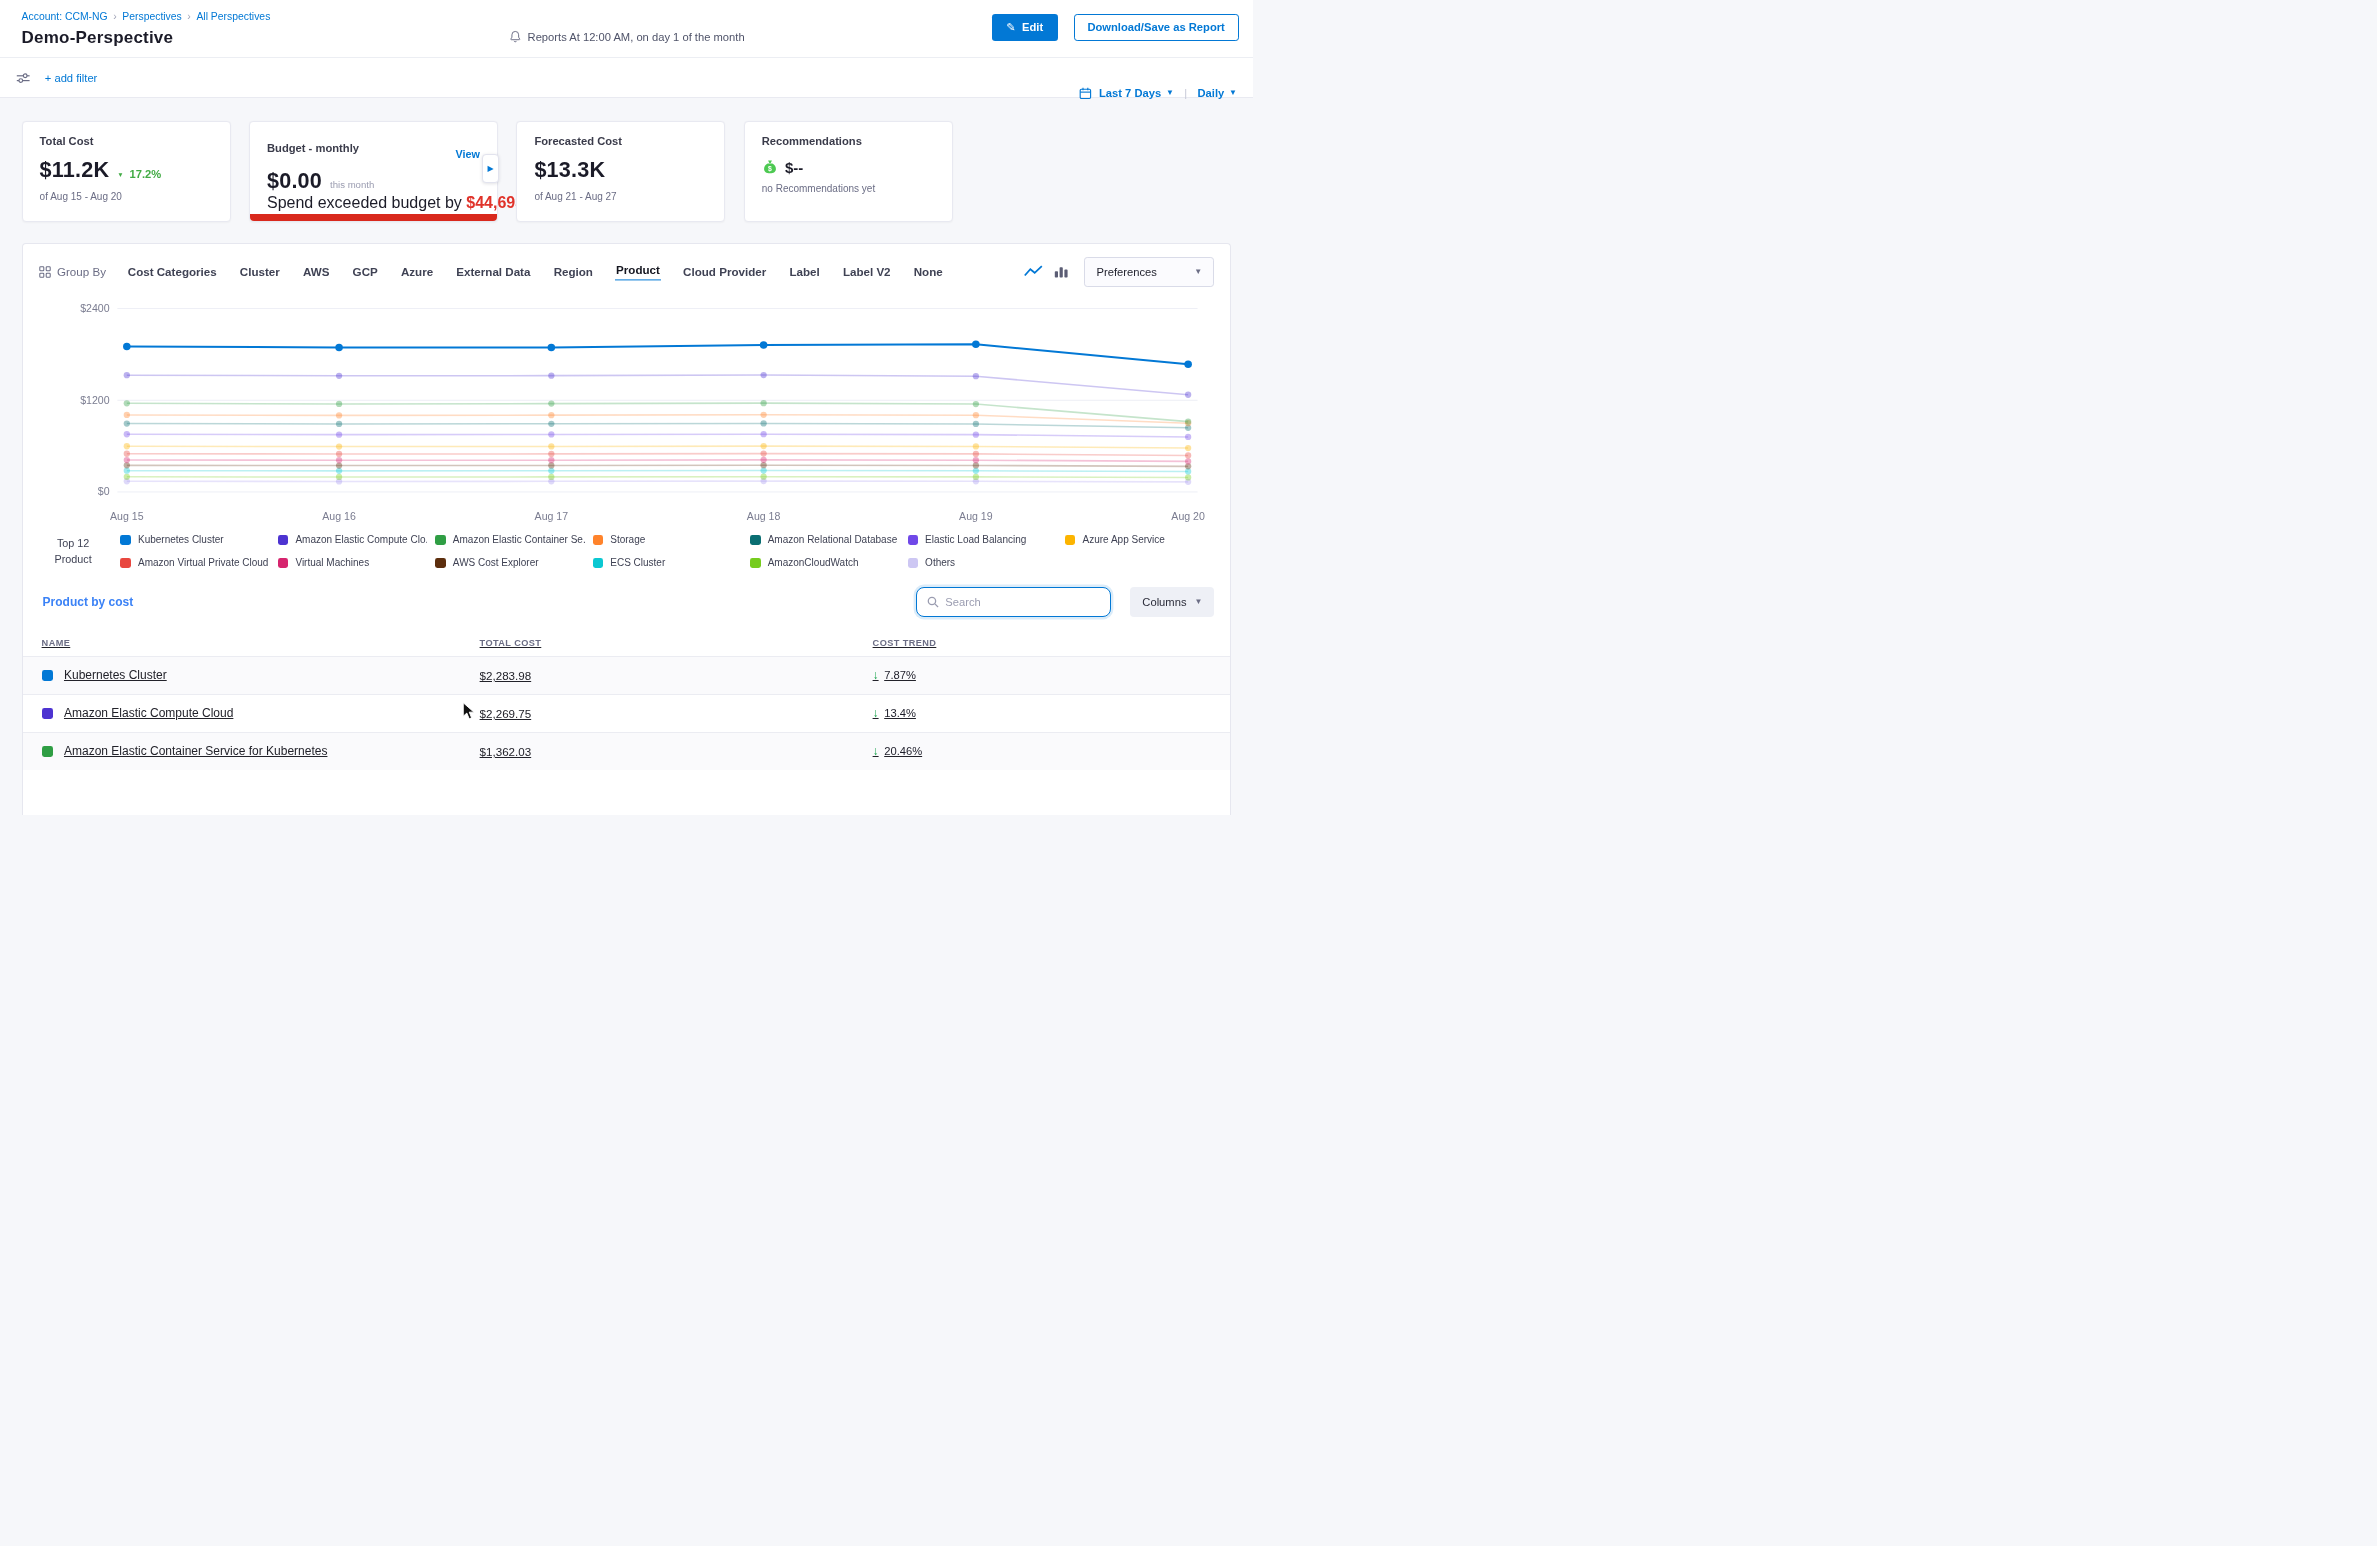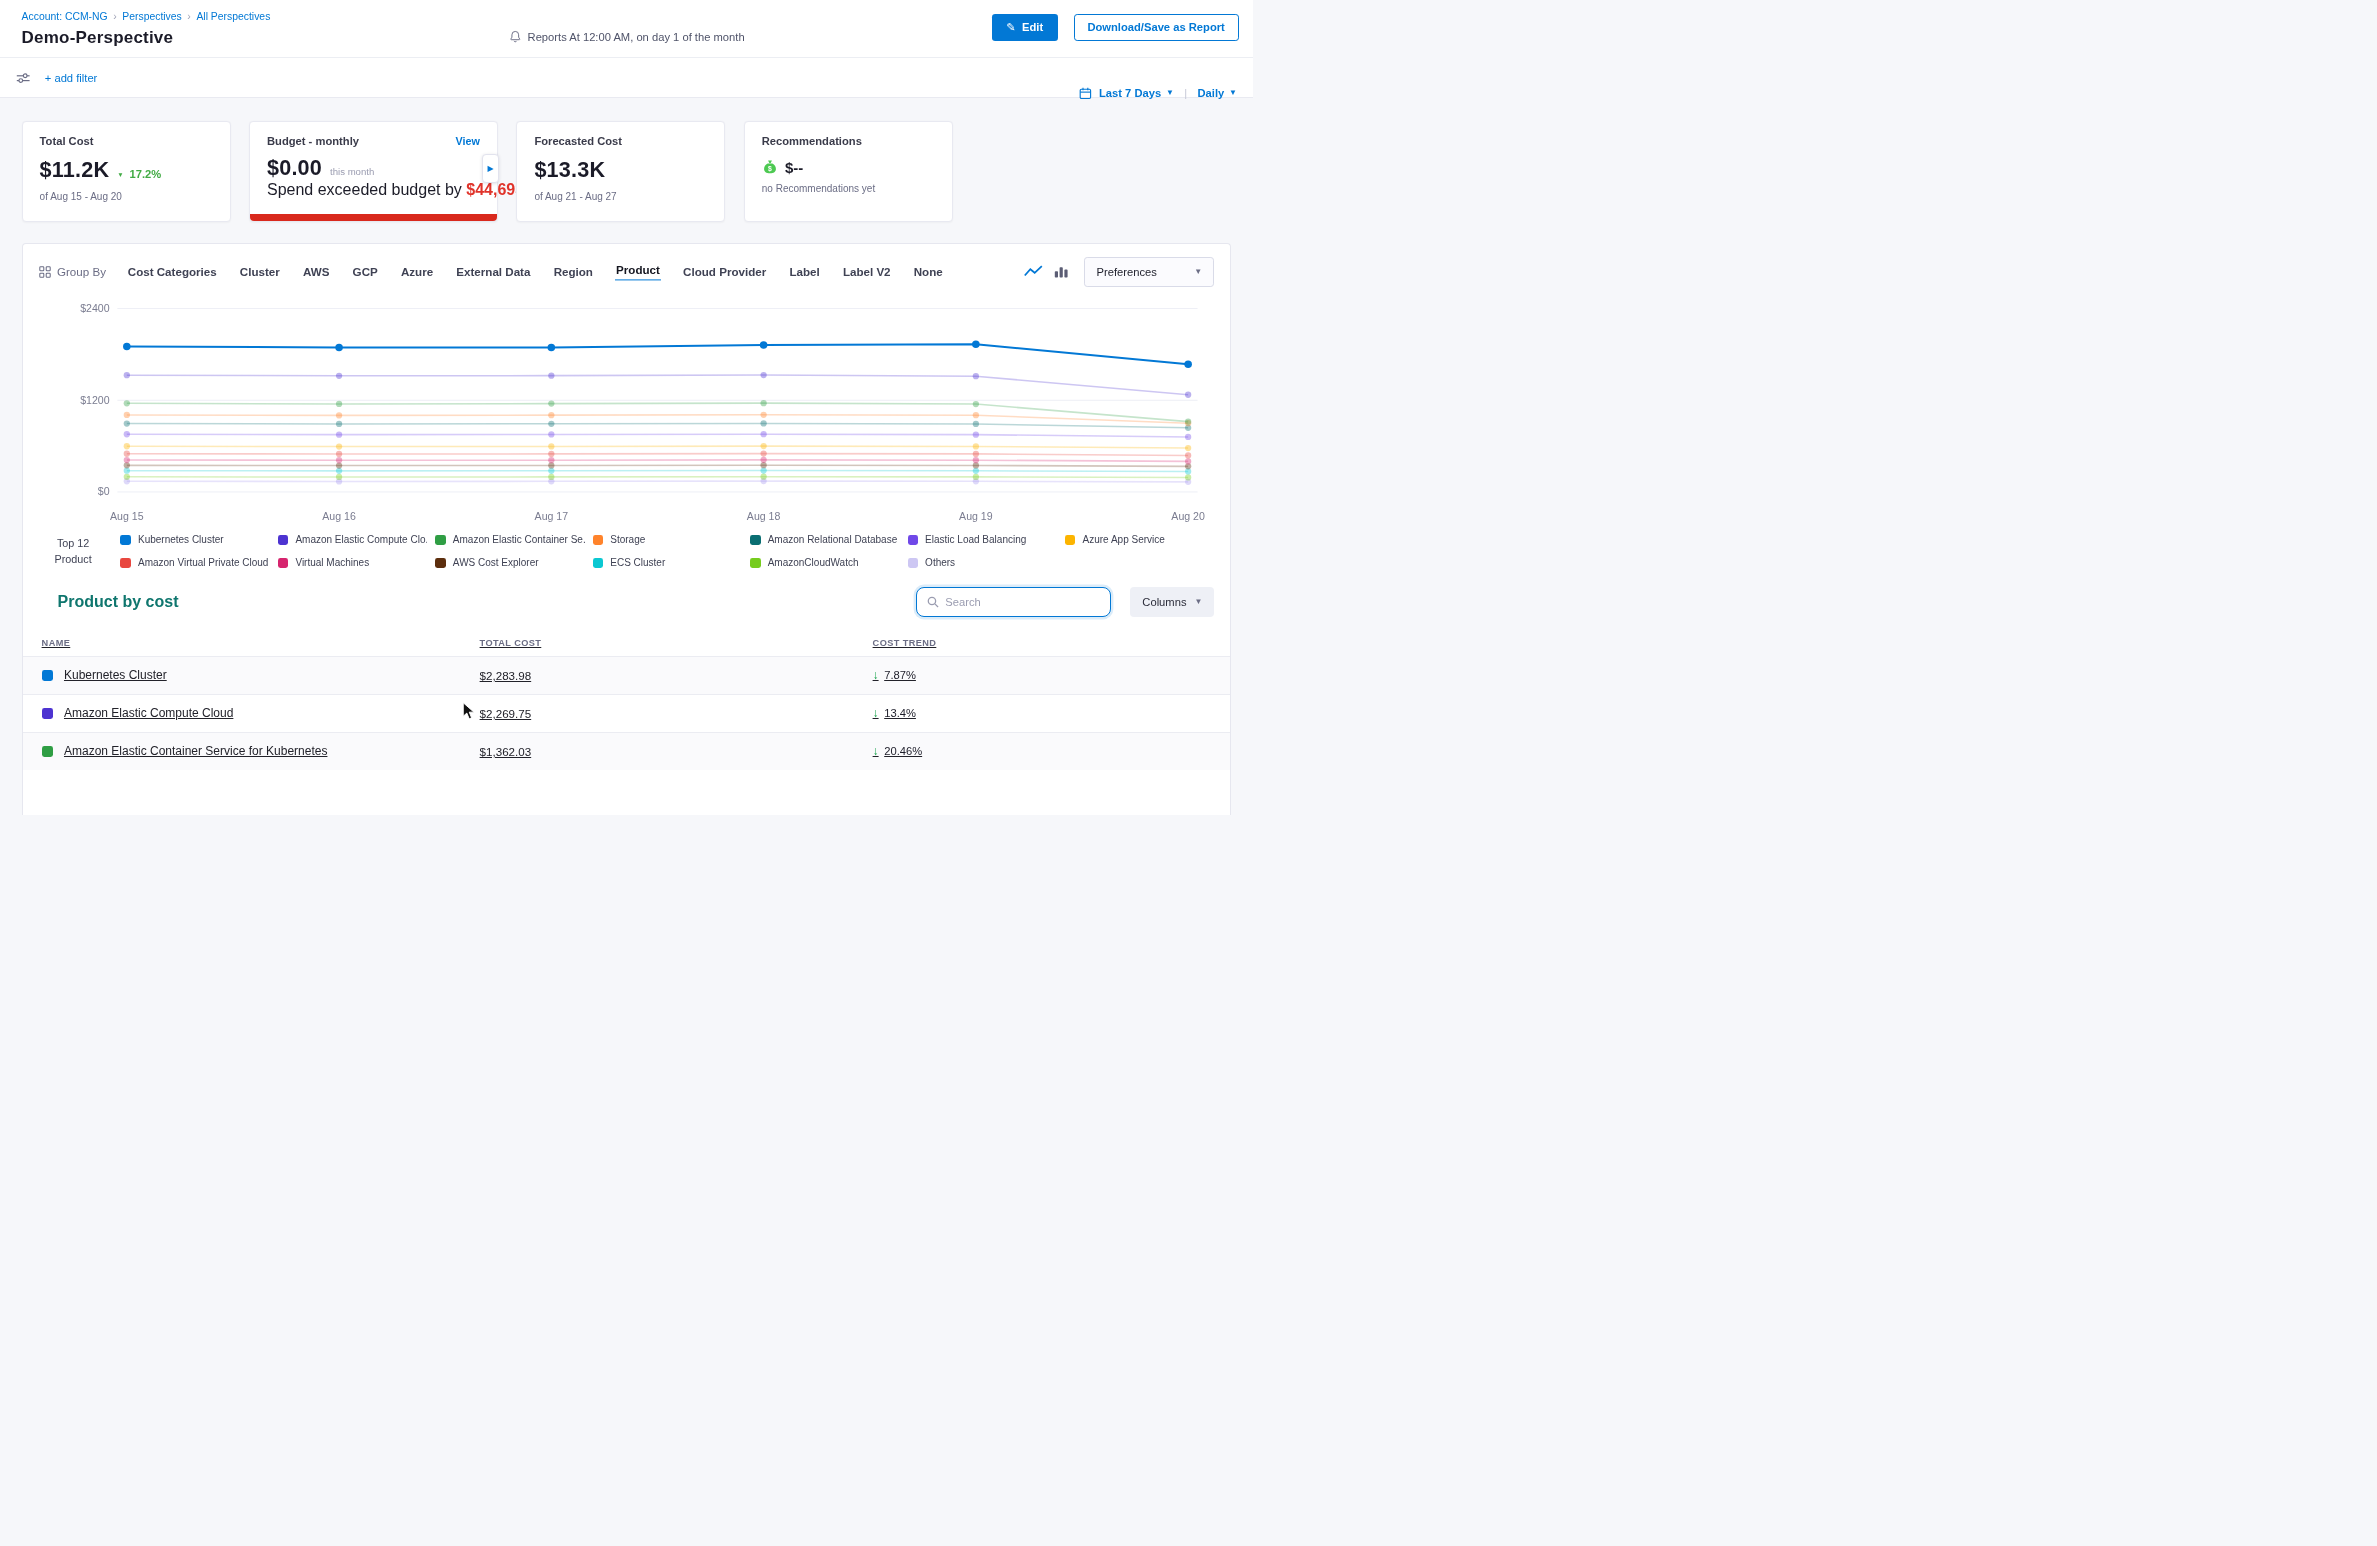--- a/index.html
+++ b/index.html
@@ -36,21 +36,21 @@
   .vsep { color:#c6c8d6; font-weight:400; margin:0 3.2px; }
   .chev { font-size:8px; line-height:1; }
 
   
   .cards-row { display:flex; gap:18.4px; padding:22.4px 21.6px 0; }
   .card { background:#fff; border:0.8px solid #e8e9f1; border-radius:4px; width:209px; height:101px;
     padding:13.6px 17px; position:relative; box-shadow:0 0.8px 1.6px rgba(40,41,61,.04); overflow:visible; }
   .budget-card { width:249px; }
   .card-title { font-size:11.2px; font-weight:700; color:#3a3b4a; }
   .card-title-row { display:flex; align-items:center; justify-content:space-between; }
-  .view-link { color:#0278d5; font-size:10.8px; font-weight:700; }
+  .view-link { color:#0278d5; font-size:10.8px; font-weight:700;margin-top:13px; }
   .card-value-row { display:flex; align-items:baseline; gap:8px; margin-top:9.6px; }
   .card-value { font-size:21.6px; font-weight:700; color:#1b1b28; letter-spacing:0.2px; }
   .delta { color:#42ab45; font-size:11.2px; font-weight:700; display:flex; align-items:center; gap:6px; }
   .tri { font-size:6.4px; }
   .value-suffix { font-size:9.6px; color:#9a9cb0; }
   .card-period { font-size:10px; color:#6b6d85; margin-top:8px; }
   .overspend { font-size:16px; color:#1c1c28; margin-top:0; white-space:nowrap; }
   .overspend .red { color:#e0332a; font-weight:700; }
   .budget-bar { position:absolute; left:0; right:0; bottom:0; height:6.4px; background:#d9291d;
     border-radius:0 0 4px 4px; }
@@ -87,21 +87,21 @@
   .legend-title { width:69px; flex:none; text-align:center; color:#3f4254; font-size:10.8px;
     line-height:1.55; }
   .legend-items { flex:1; display:grid; grid-template-columns:repeat(7,1fr); row-gap:12px;
     column-gap:8px; align-items:center; margin-left:12.8px; }
   .legend-item { display:flex; align-items:center; gap:7.2px; font-size:10px; color:#3f4254;
     white-space:nowrap; overflow:hidden; cursor:pointer; }
   .swatch { width:10.4px; height:10.4px; border-radius:2.4px; flex:none; }
 
   
   .table-header-row { margin-top:19px; display:flex; align-items:center; }
-  .table-section-title { font-size:16px; font-weight:700; color:#0f766e; margin-left:19px; }
+  .table-section-title { font-size:12px; font-weight:700; color:#3b82f6; margin-left:4px; }
   .table-controls { margin-left:auto; display:flex; gap:19px; align-items:center; }
   .search-box { width:195px; height:30px; border:1.2px solid #0278d5; border-radius:8px; background:#fff;
     display:flex; align-items:center; padding:0 9.6px; gap:6.4px;
     box-shadow:0 0 0 2.4px rgba(2,120,213,.14); }
   .search-box input { border:none; outline:none; flex:1; font-size:11.2px; color:#22222a;
     font-family:inherit; background:transparent; }
   .search-box input::placeholder { color:#9a9cb0; }
   .columns-btn { height:30px; padding:0 12px; background:#eef0f6; border:none; border-radius:4px;
     font-size:11.2px; color:#2b2c3a; display:flex; align-items:center; gap:8px; }
   .columns-btn .chev { color:#6b6d85; }

